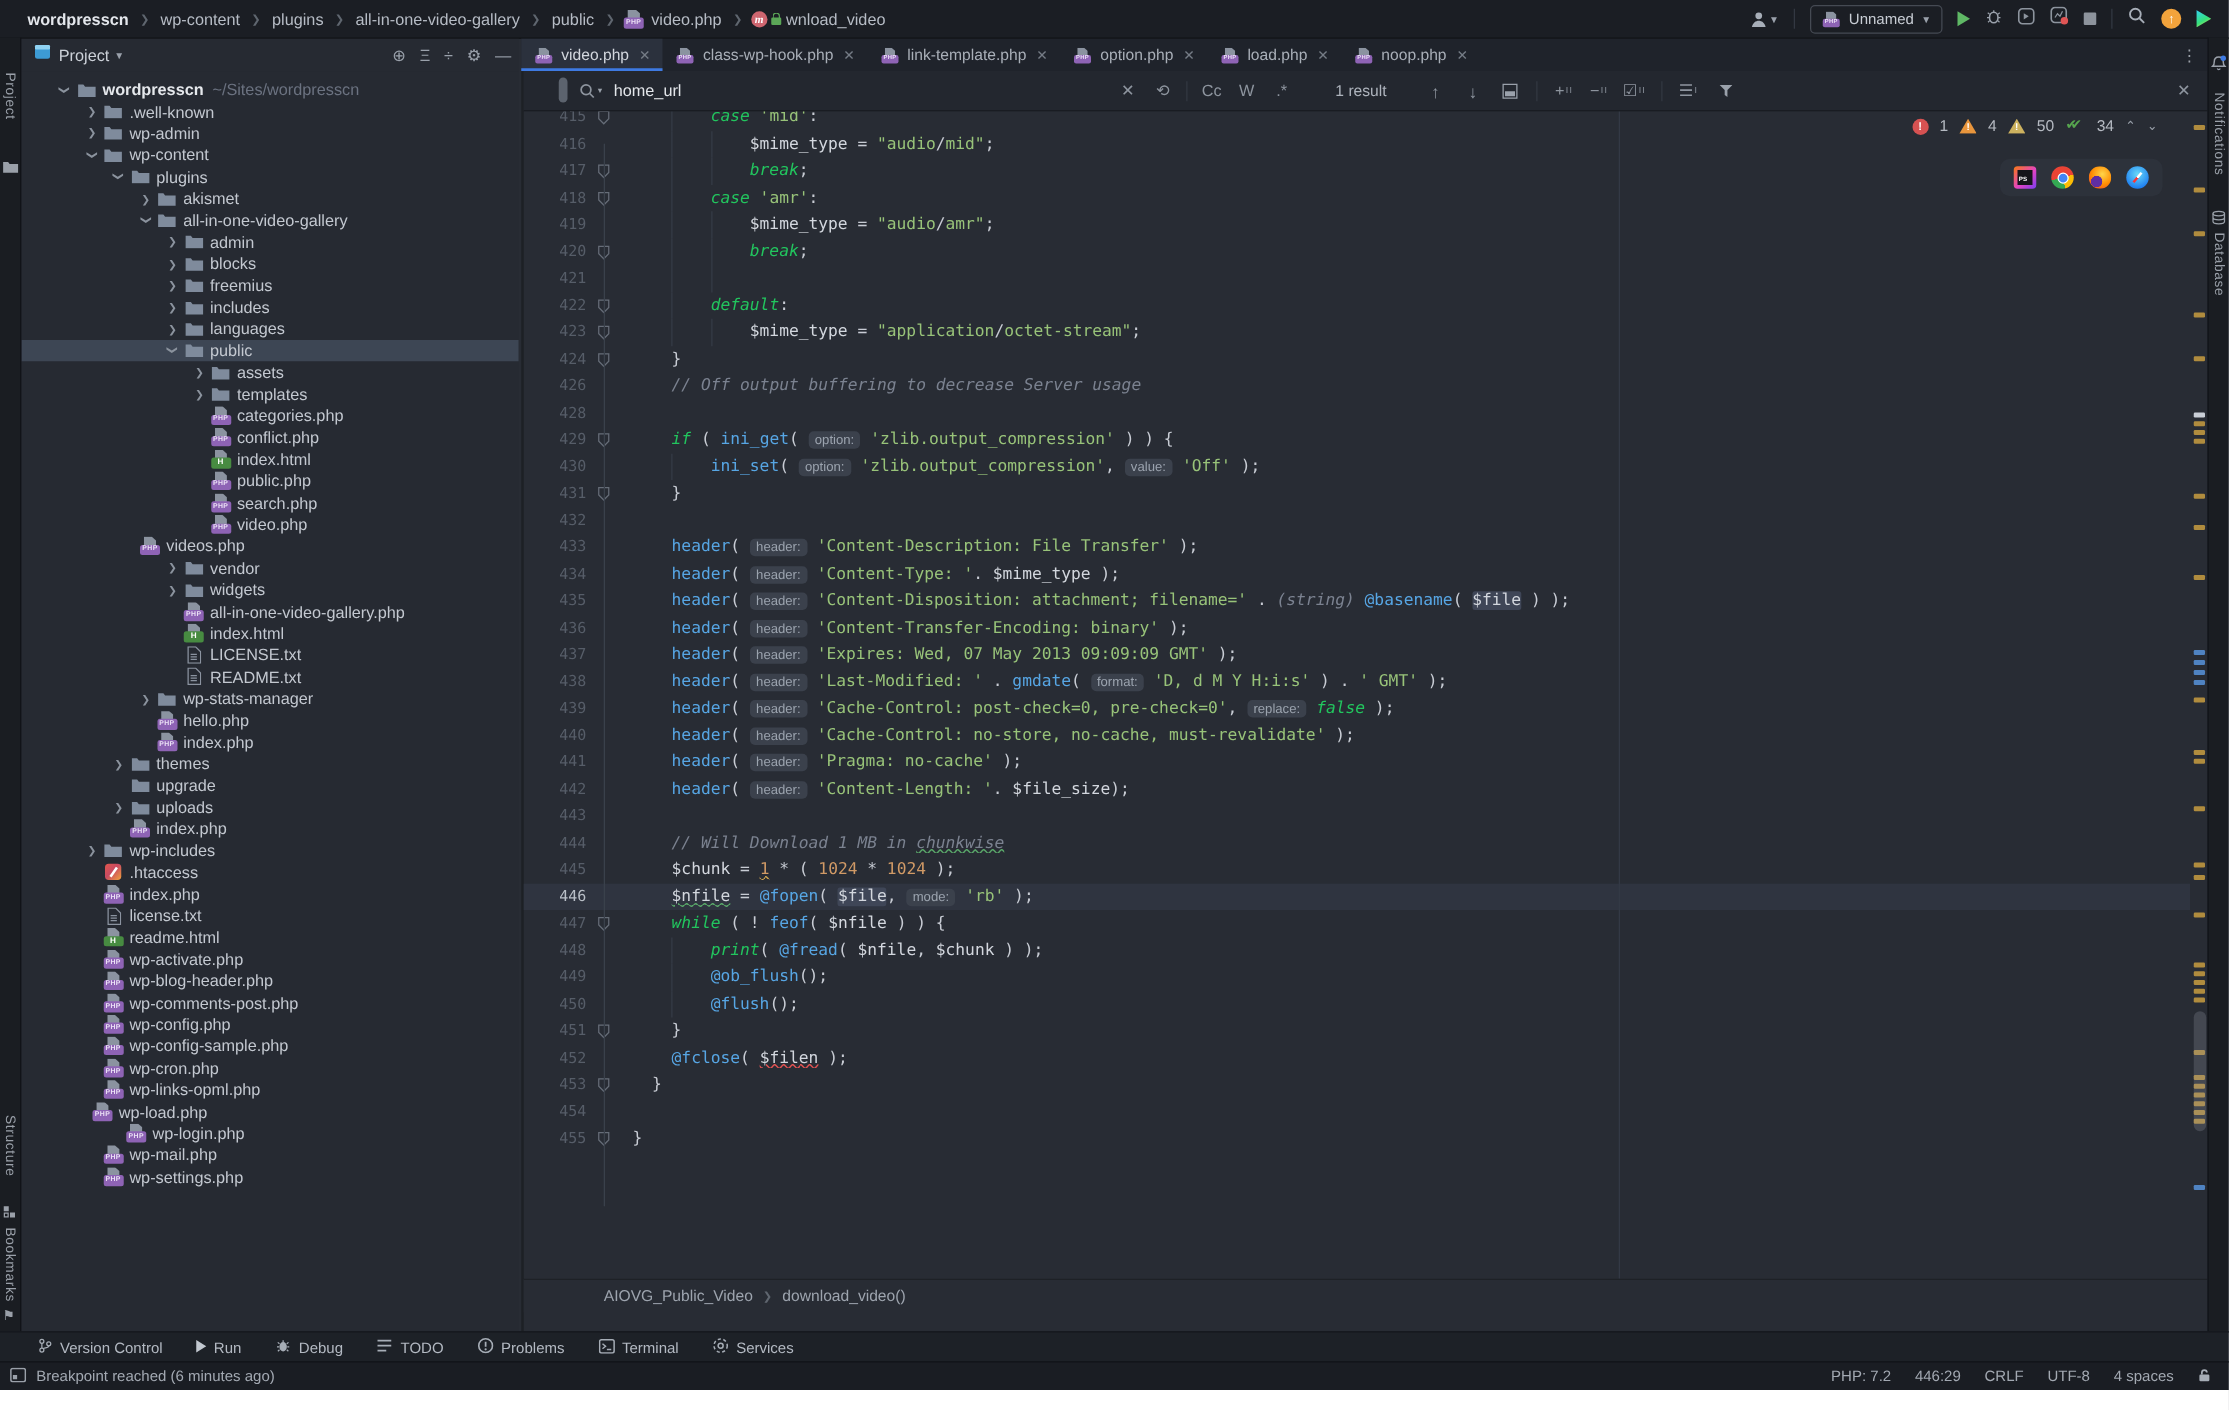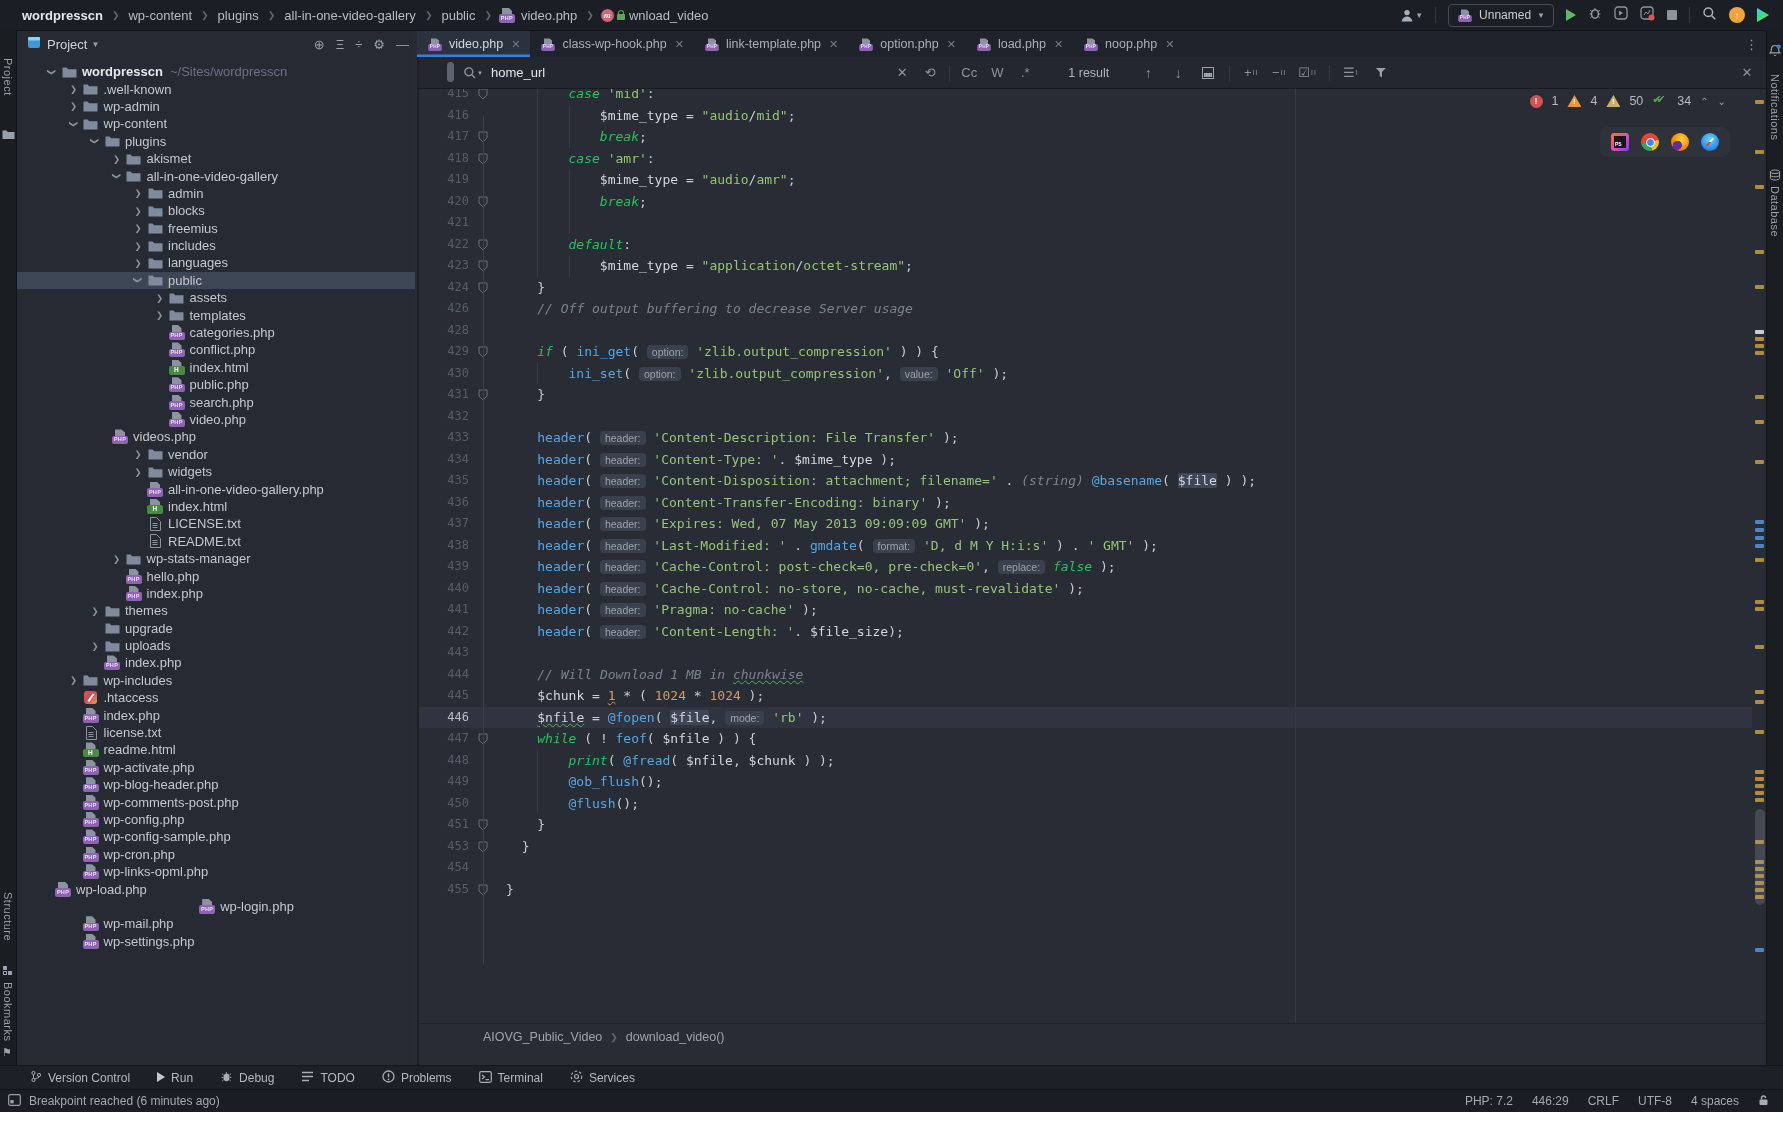--- a/index.html
+++ b/index.html
@@ -776,31 +776,31 @@
       <div class="trow" style="padding-left: 49.5px;">
         <span class="tch"></span>
         <span class="ticon">
           <span class="fi">
             <i class="fi-page"></i>
             <b class="fi-badge fi-php">PHP</b>
           </span>
         </span>
         <span class="tlabel">wp-links-opml.php</span>
       </div>
-      <div class="trow" style="padding-left: 22px;">
+      <div class="trow" style="padding-left: 41px;">
         <span class="tch"></span>
         <span class="ticon">
           <span class="fi">
             <i class="fi-page"></i>
             <b class="fi-badge fi-php">PHP</b>
           </span>
         </span>
         <span class="tlabel">wp-load.php</span>
       </div>
-      <div class="trow" style="padding-left: 45px; justify-content: center;">
+      <div class="trow" style="padding-left: 68px;">
         <span class="tch"></span>
         <span class="ticon">
           <span class="fi">
             <i class="fi-page"></i>
             <b class="fi-badge fi-php">PHP</b>
           </span>
         </span>
         <span class="tlabel">wp-login.php</span>
       </div>
       <div class="trow" style="padding-left: 49.5px;">
@@ -877,20 +877,21 @@
         <div class="cl cur"><span class="ln">446</span><span class="ct" style="padding-left:31.28px"><span class="tk-vu">$nfile</span><span class="tk-w"> = </span><span class="tk-f">@fopen</span><span class="tk-w">( </span><span class="tk-vh">$file</span><span class="tk-w">, </span><span class="tk-h">mode:</span><span class="tk-w"> </span><span class="tk-s">'rb'</span><span class="tk-w"> );</span></span></div>
         <div class="cl"><span class="ln">447</span><span class="fm"><svg width="10" height="12">
               <path d="M1 1h8v6l-4 4-4-4z" fill="none" stroke="#666d78"></path>
             </svg></span><span class="ct" style="padding-left:31.28px"><span class="tk-k">while</span><span class="tk-w"> ( ! </span><span class="tk-f">feof</span><span class="tk-w">( </span><span class="tk-v">$nfile</span><span class="tk-w"> ) ) {</span></span></div>
         <div class="cl"><span class="ln">448</span><i class="gd" style="left:118.28px"></i><span class="ct" style="padding-left:62.56px"><span class="tk-k">print</span><span class="tk-w">( </span><span class="tk-f">@fread</span><span class="tk-w">( </span><span class="tk-v">$nfile</span><span class="tk-w">, </span><span class="tk-v">$chunk</span><span class="tk-w"> ) );</span></span></div>
         <div class="cl"><span class="ln">449</span><i class="gd" style="left:118.28px"></i><span class="ct" style="padding-left:62.56px"><span class="tk-f">@ob_flush</span><span class="tk-w">();</span></span></div>
         <div class="cl"><span class="ln">450</span><i class="gd" style="left:118.28px"></i><span class="ct" style="padding-left:62.56px"><span class="tk-f">@flush</span><span class="tk-w">();</span></span></div>
         <div class="cl"><span class="ln">451</span><span class="fm"><svg width="10" height="12">
               <path d="M1 1h8v6l-4 4-4-4z" fill="none" stroke="#666d78"></path>
             </svg></span><span class="ct" style="padding-left:31.28px"><span class="tk-w">}</span></span></div>
+        <div class="cl"><span class="ln">452</span><span class="ct" style="padding-left:31.28px"><span class="tk-f">@fclose</span><span class="tk-w">( </span><span class="tk-vr">$filen</span><span class="tk-w"> );</span></span></div>
         <div class="cl"><span class="ln">453</span><span class="fm"><svg width="10" height="12">
               <path d="M1 1h8v6l-4 4-4-4z" fill="none" stroke="#666d78"></path>
             </svg></span><span class="ct" style="padding-left:15.64px"><span class="tk-w">}</span></span></div>
         <div class="cl"><span class="ln">454</span><span class="ct" style="padding-left:0px"></span></div>
         <div class="cl"><span class="ln">455</span><span class="fm"><svg width="10" height="12">
               <path d="M1 1h8v6l-4 4-4-4z" fill="none" stroke="#666d78"></path>
             </svg></span><span class="ct" style="padding-left:0px"><span class="tk-w">}</span></span></div>
         <div class="gutline" style="top:32px;height:850px"></div>
       </div>
     <div class="wrap-guide"></div>

